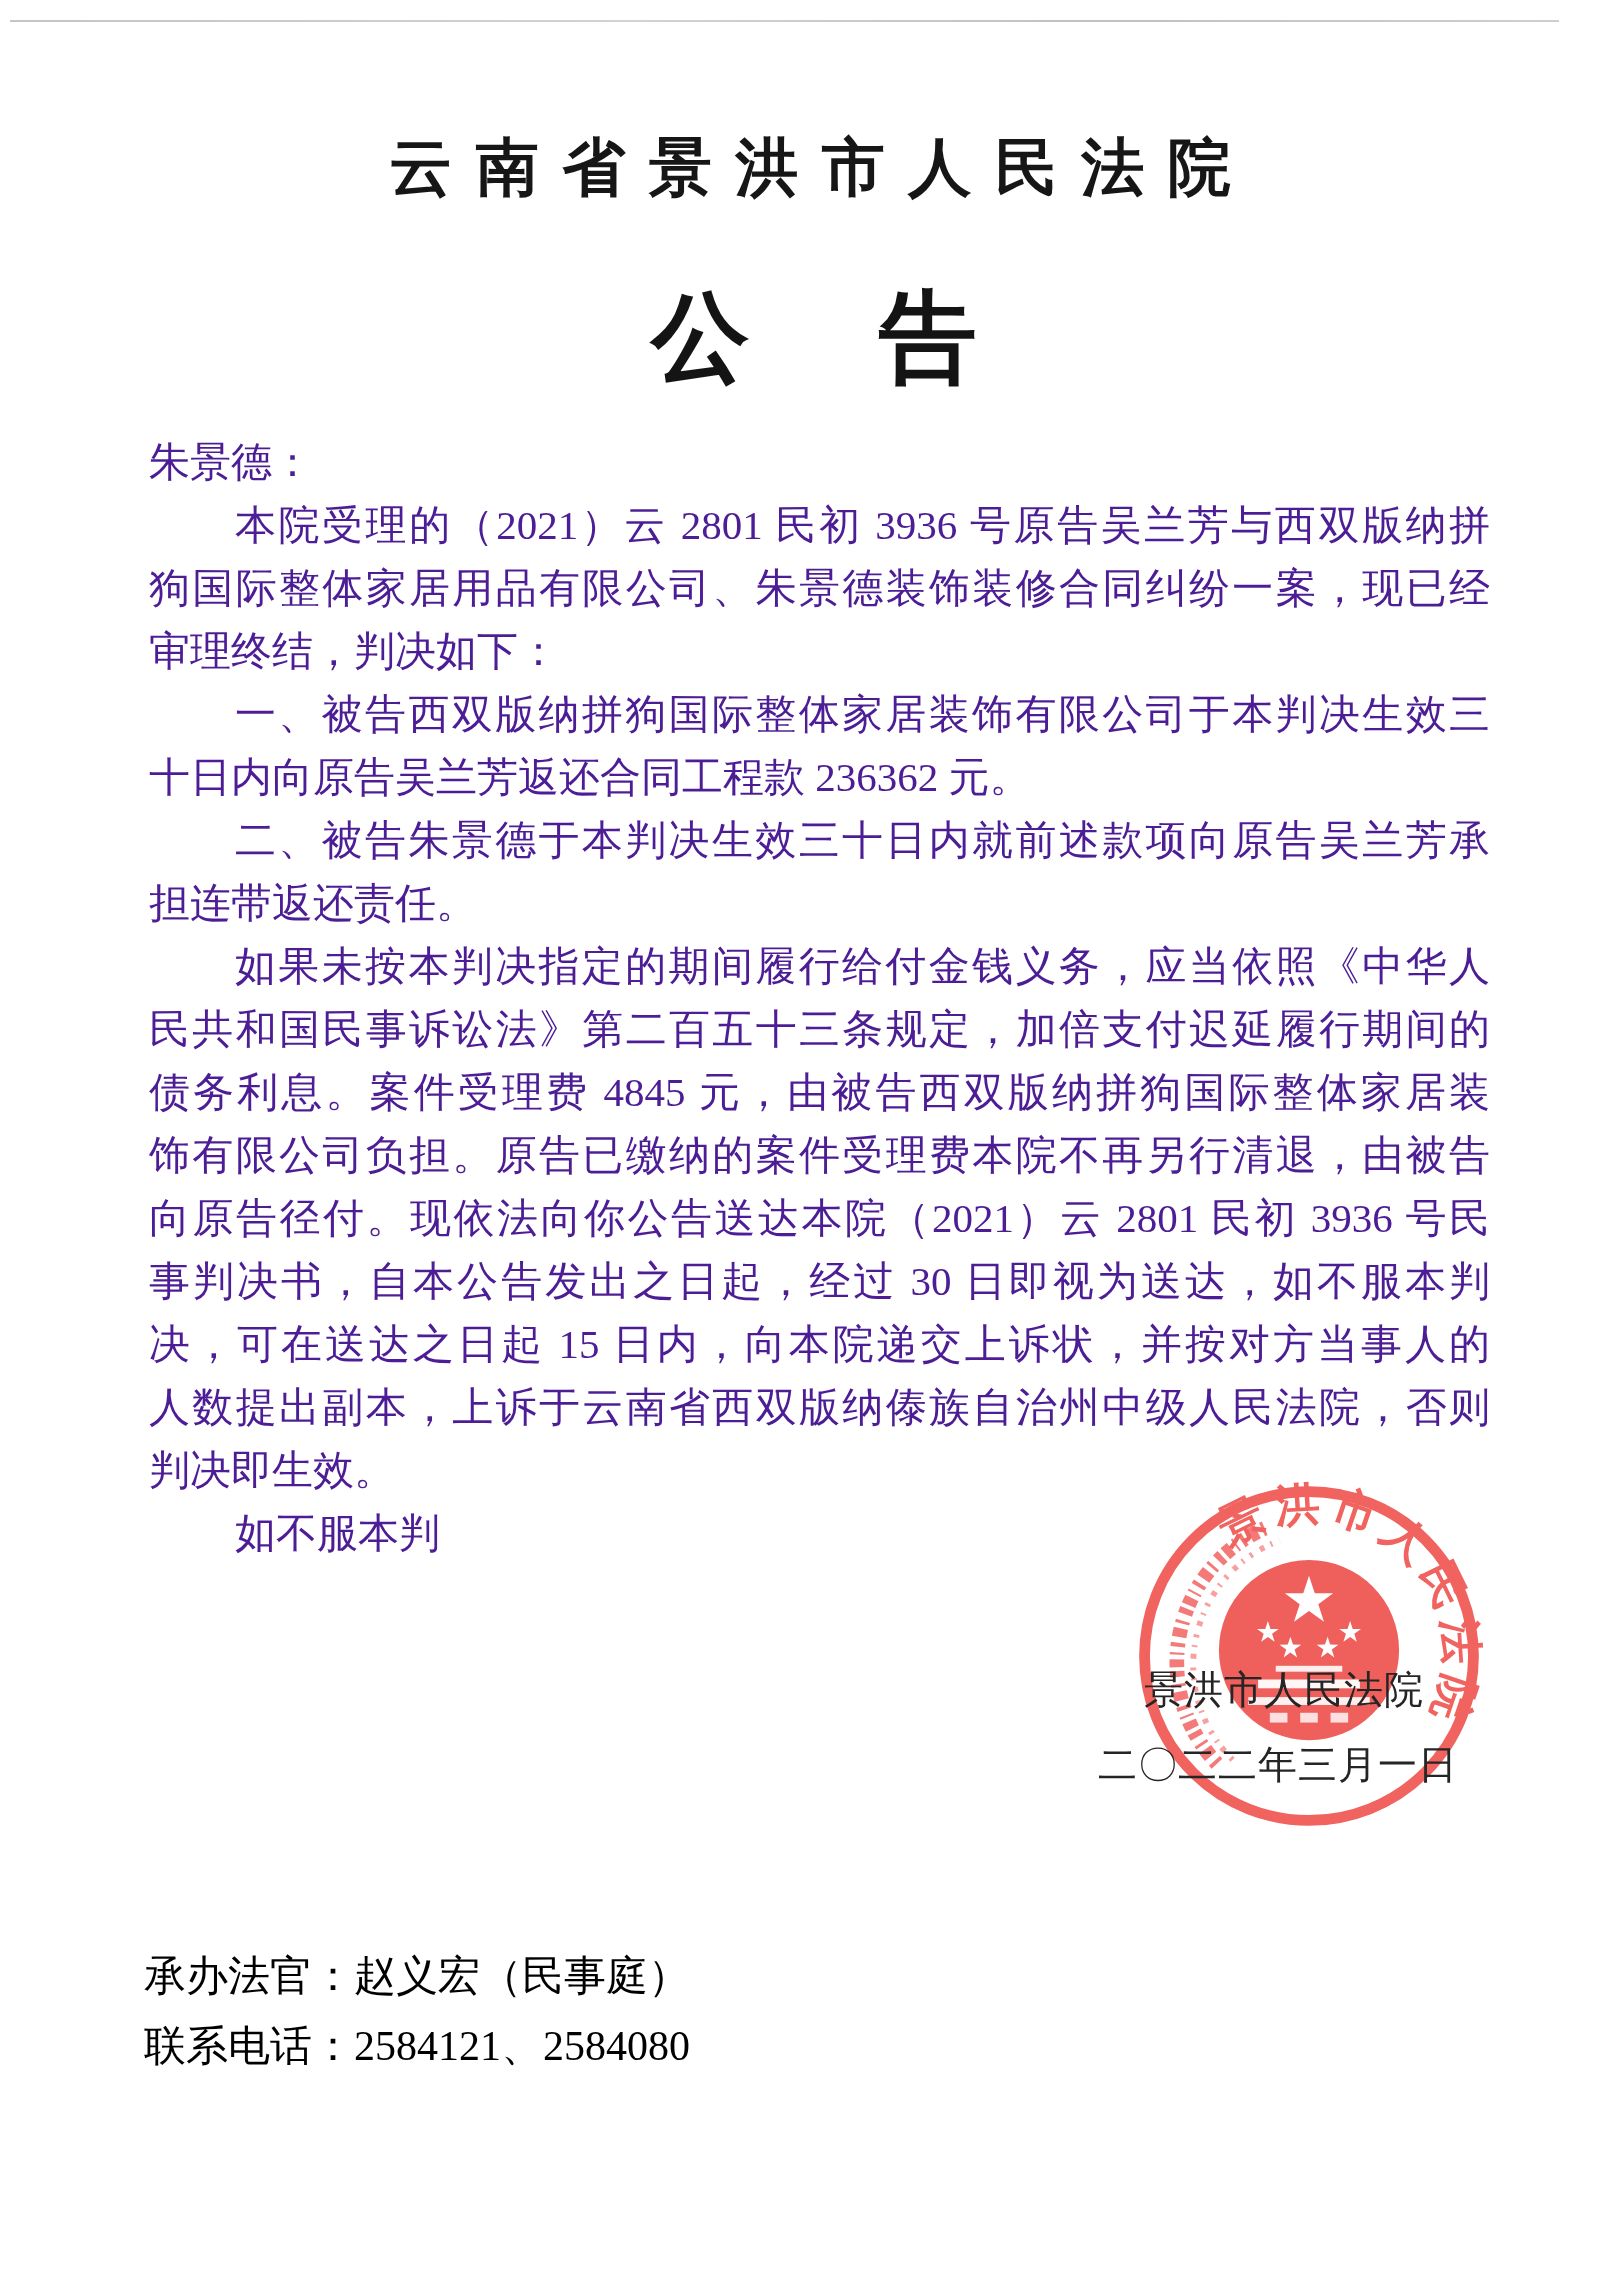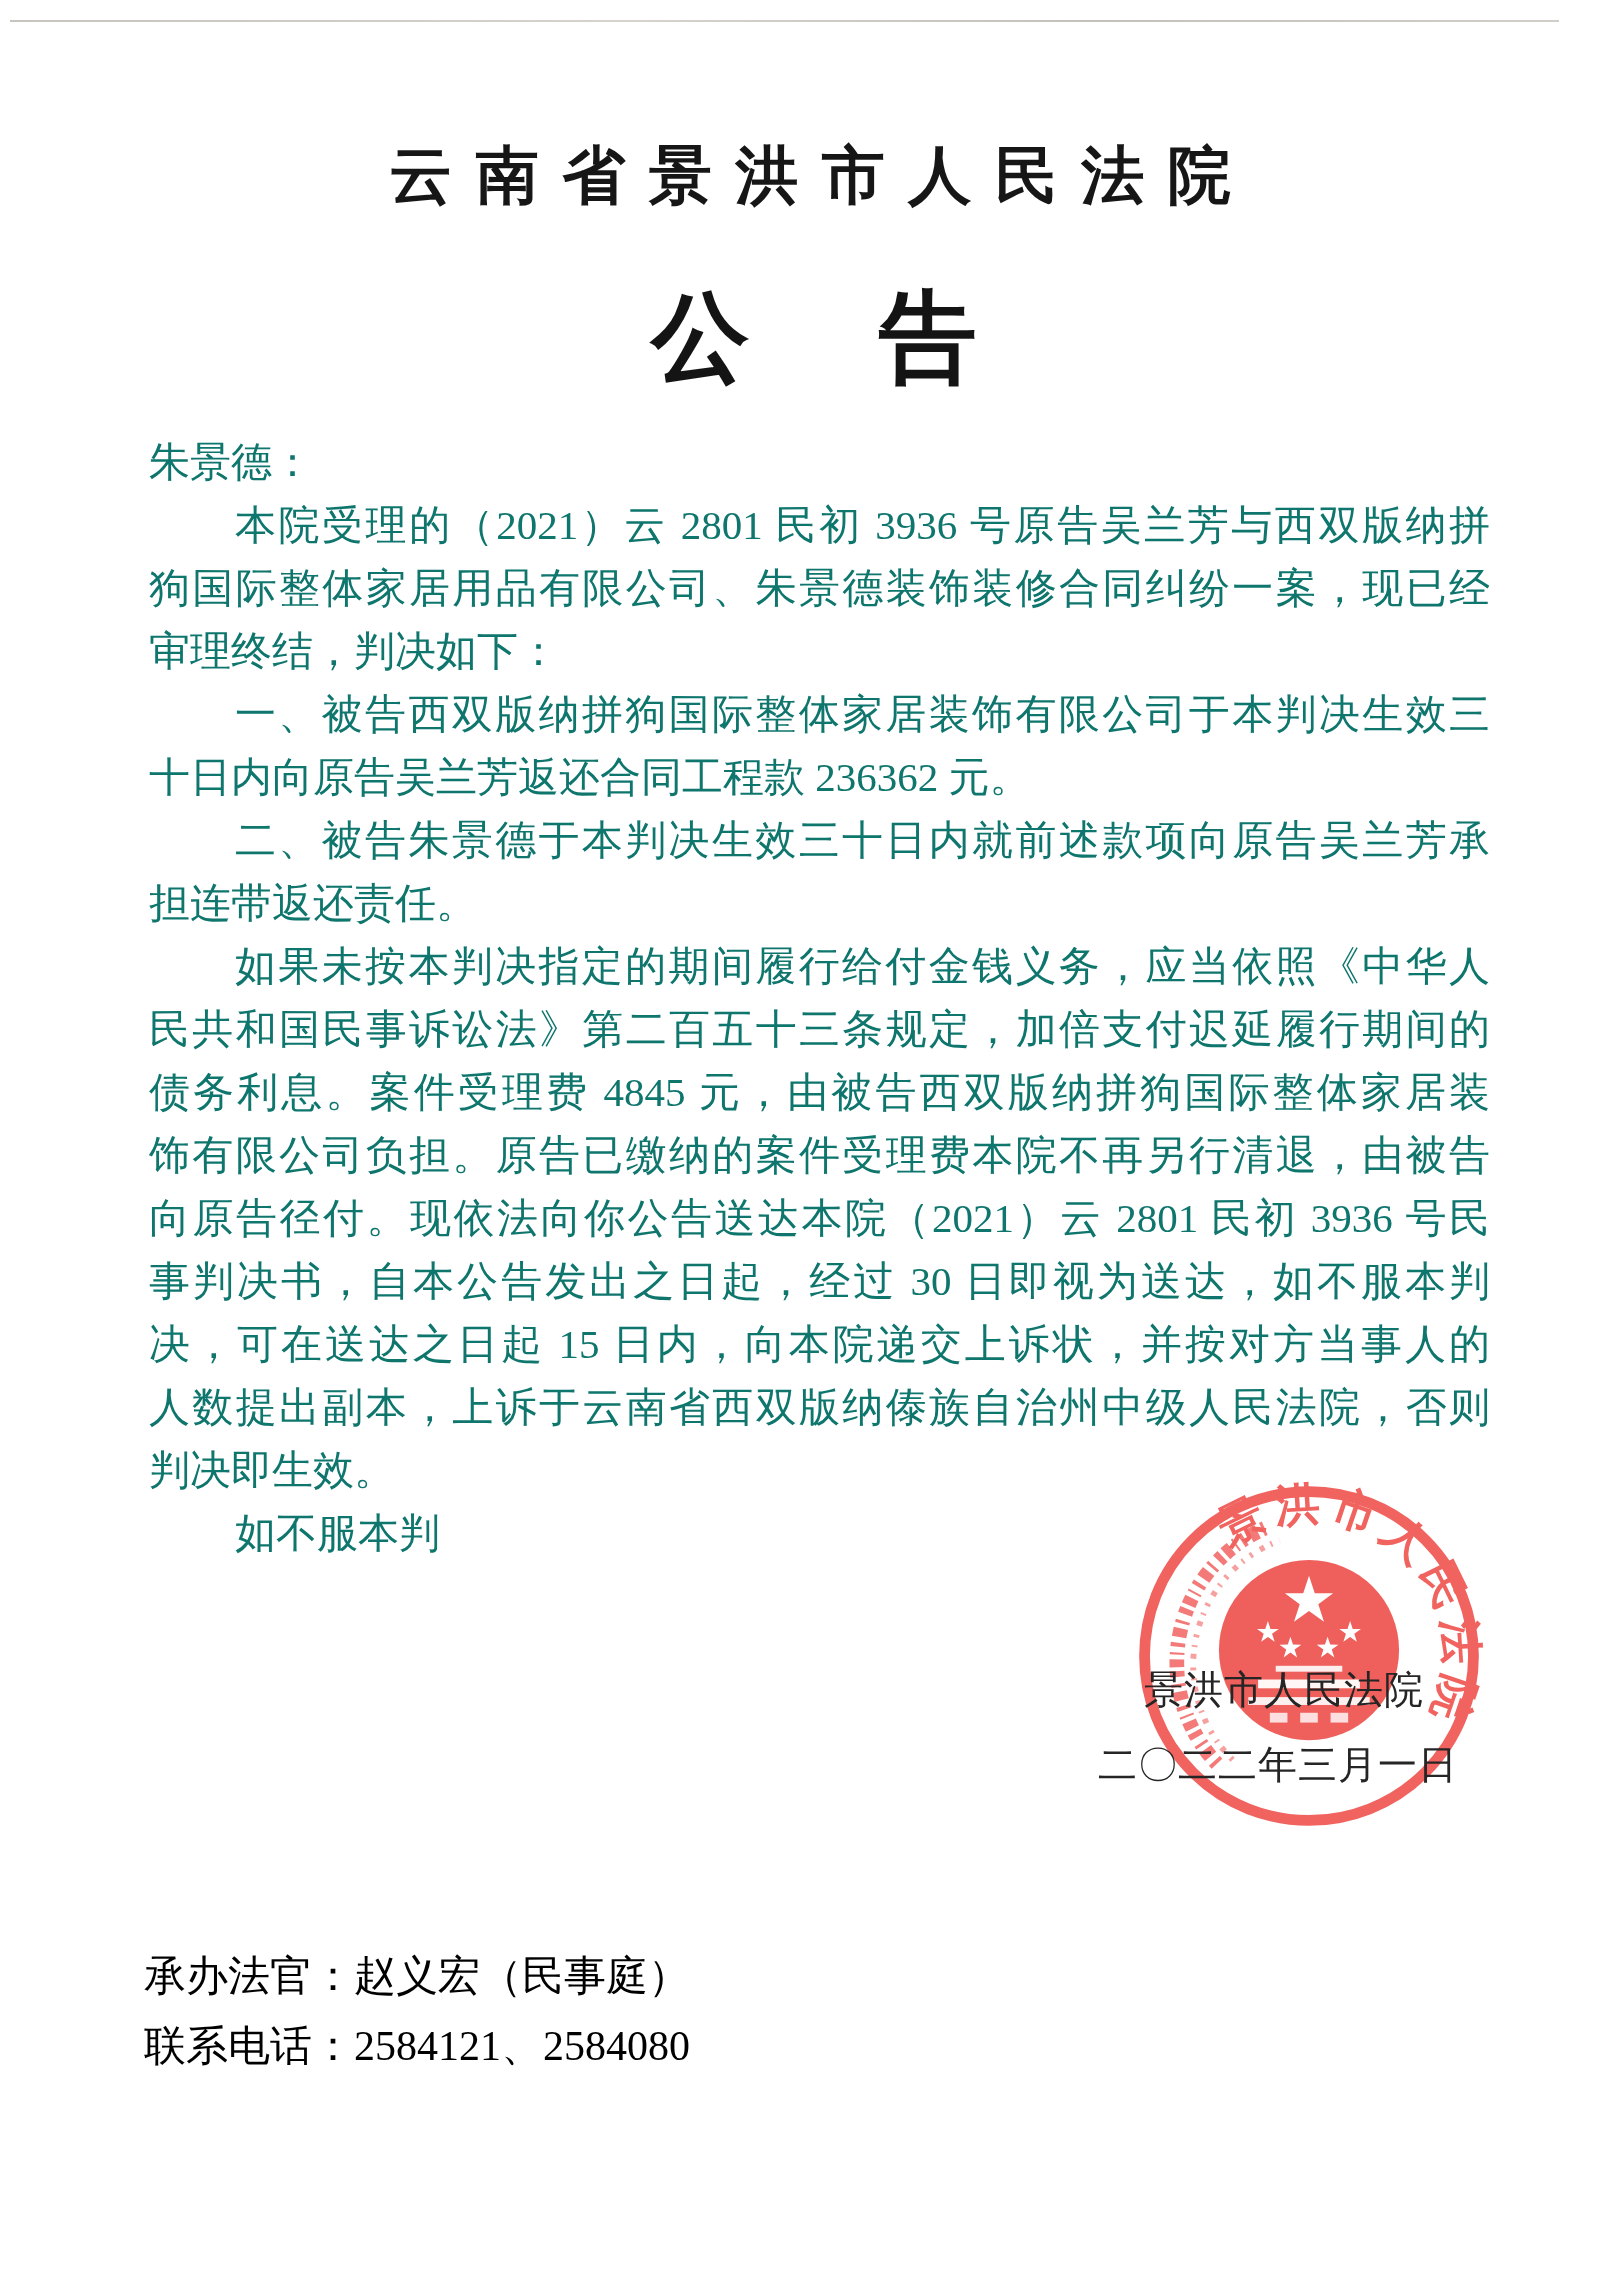--- a/index.html
+++ b/index.html
@@ -11,39 +11,39 @@
     overflow:hidden;
     font-family:"Liberation Serif","DejaVu Serif",serif;
     color:#1e1e1e;
   }
   .scan-line {
     position:absolute; left:9.8px; top:19.6px; width:1549px; height:2px;
     background:linear-gradient(to right,#b5b1aa,#c8c4bd 40%,#b0aca5 70%,#c2beb7);
     opacity:.75;
   }
   .court-title {
-    position:absolute; top:137px; left:0; width:100%;
+    position:absolute; top:129px; left:0; width:100%;
     margin:0; text-align:center;
     font-size:63px; line-height:78px; font-weight:bold;
     letter-spacing:23.5px; text-indent:23.5px;
     color:#161616;
   }
   .notice-title {
     position:absolute; top:276px; left:0; width:100%;
     margin:4px; text-align:center;
     font-size:98px; line-height:116px; font-weight:bold;
     letter-spacing:15.7px; text-indent:15.7px;
     color:#141414;
   }
   .body-block {
     position:absolute; left:149px; top:431px; width:1341px;
   }
   .line {
     font-size:41px; line-height:63px; height:63px;
-    text-align:left; color:#0f766e;
+    text-align:left; color:#4c1d95;
   }
   .line.fill { text-align:justify; text-align-last:justify; }
   .line.indent { padding-left:86px; }
   .seal-wrap { position:absolute; left:1123px; top:1470px; width:372px; height:372px; }
   .sign-court {
     position:absolute; left:1144px; top:1666px;
     font-size:39px; line-height:47px; letter-spacing:1px; color:#252525;
   }
   .sign-date {
     position:absolute; left:1098px; top:1741px;

